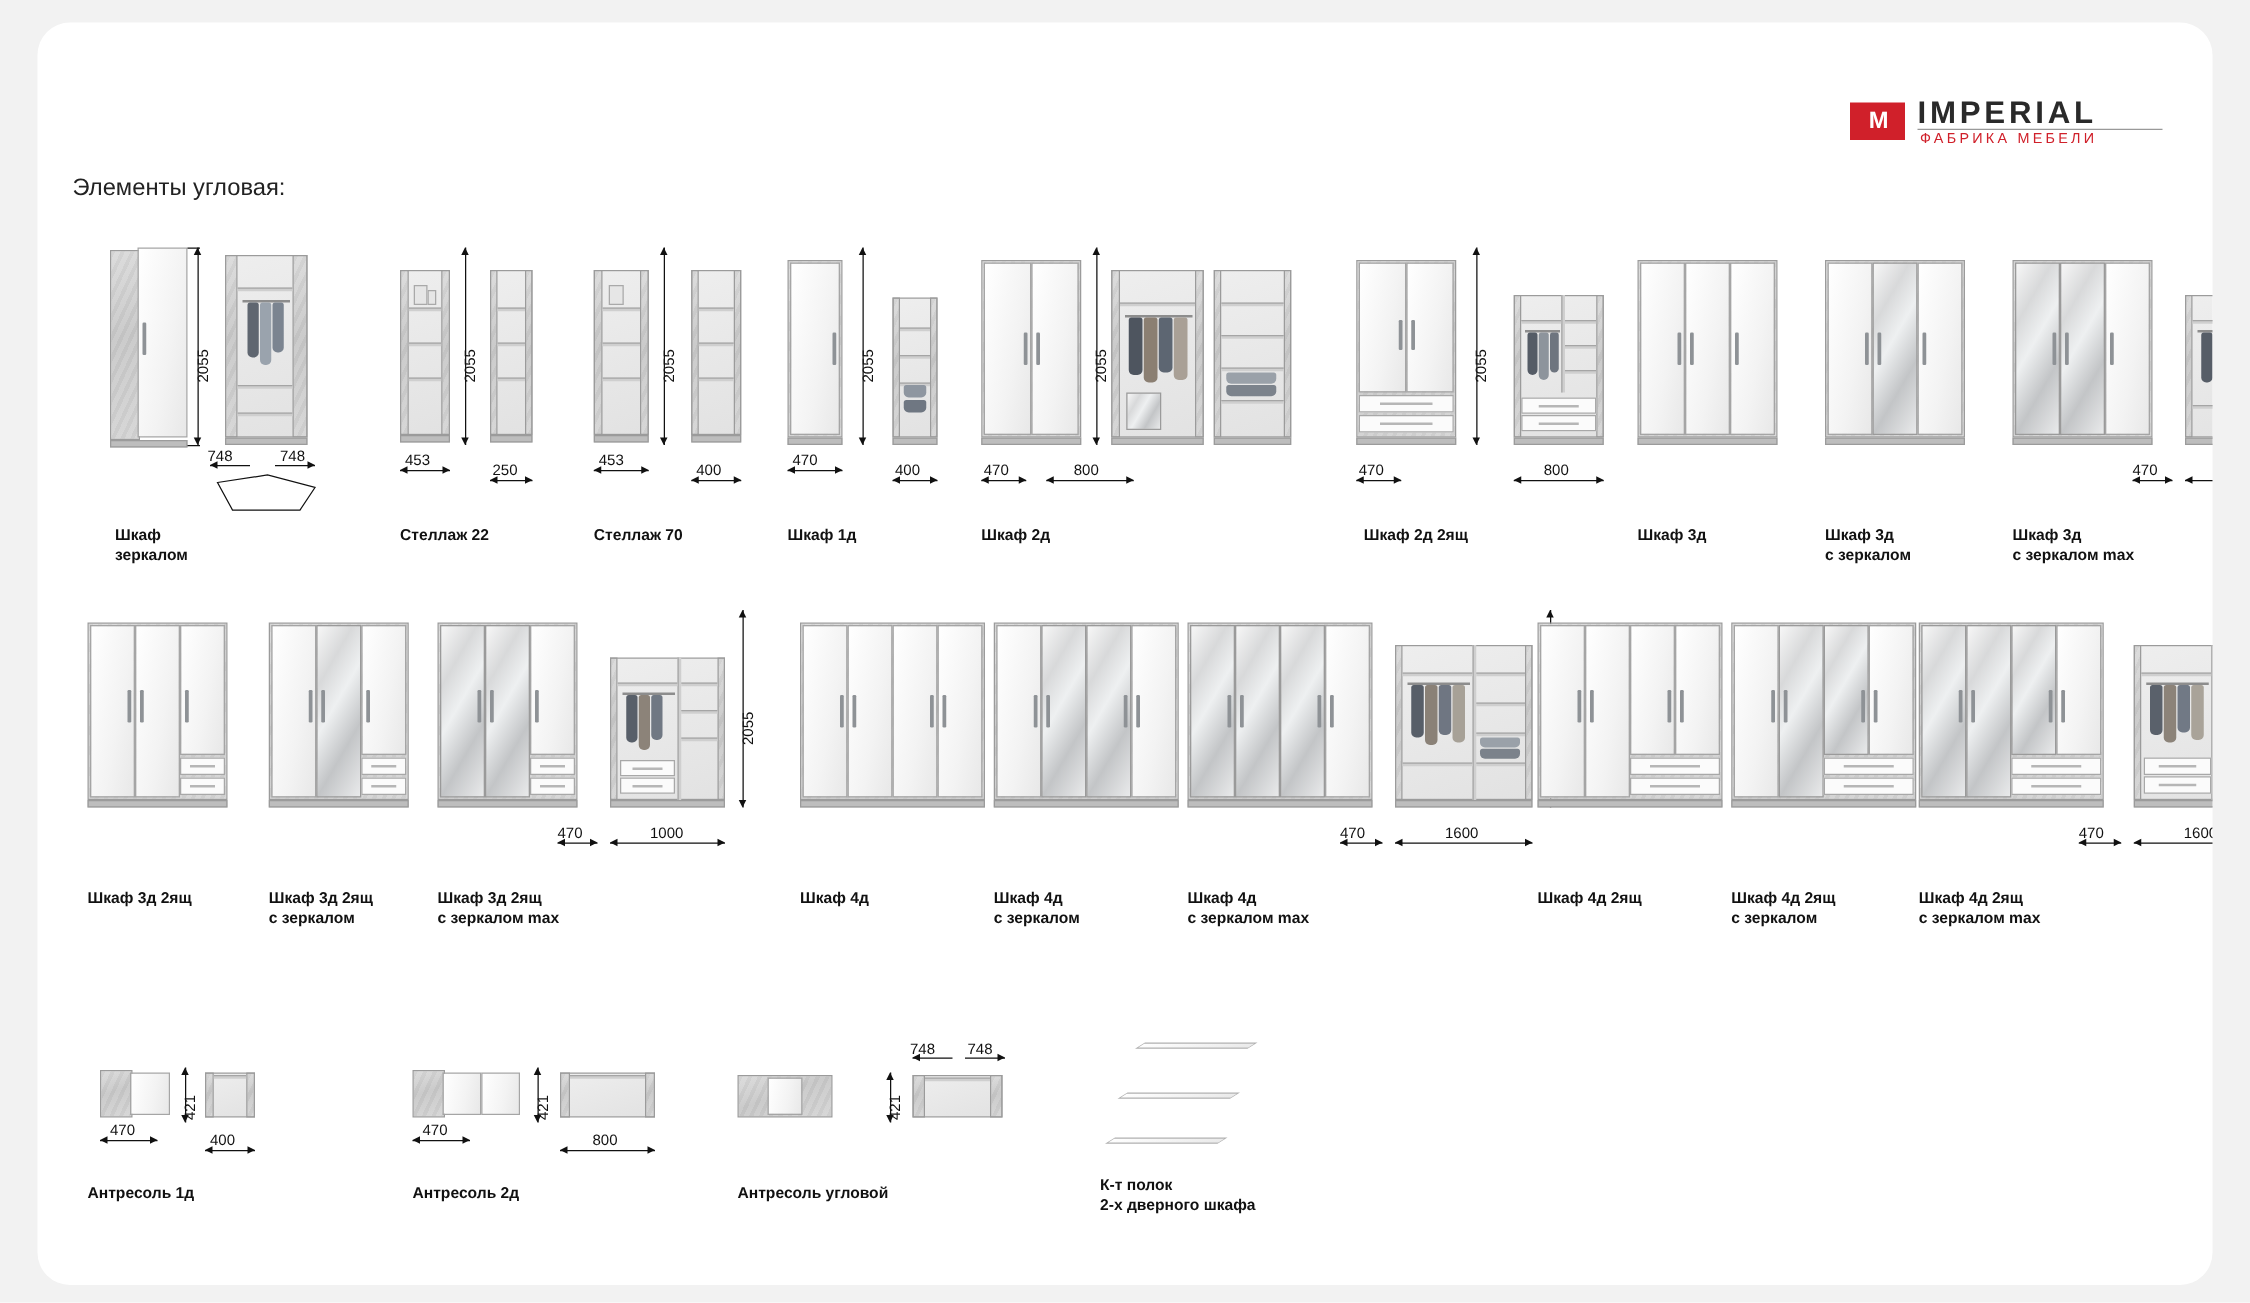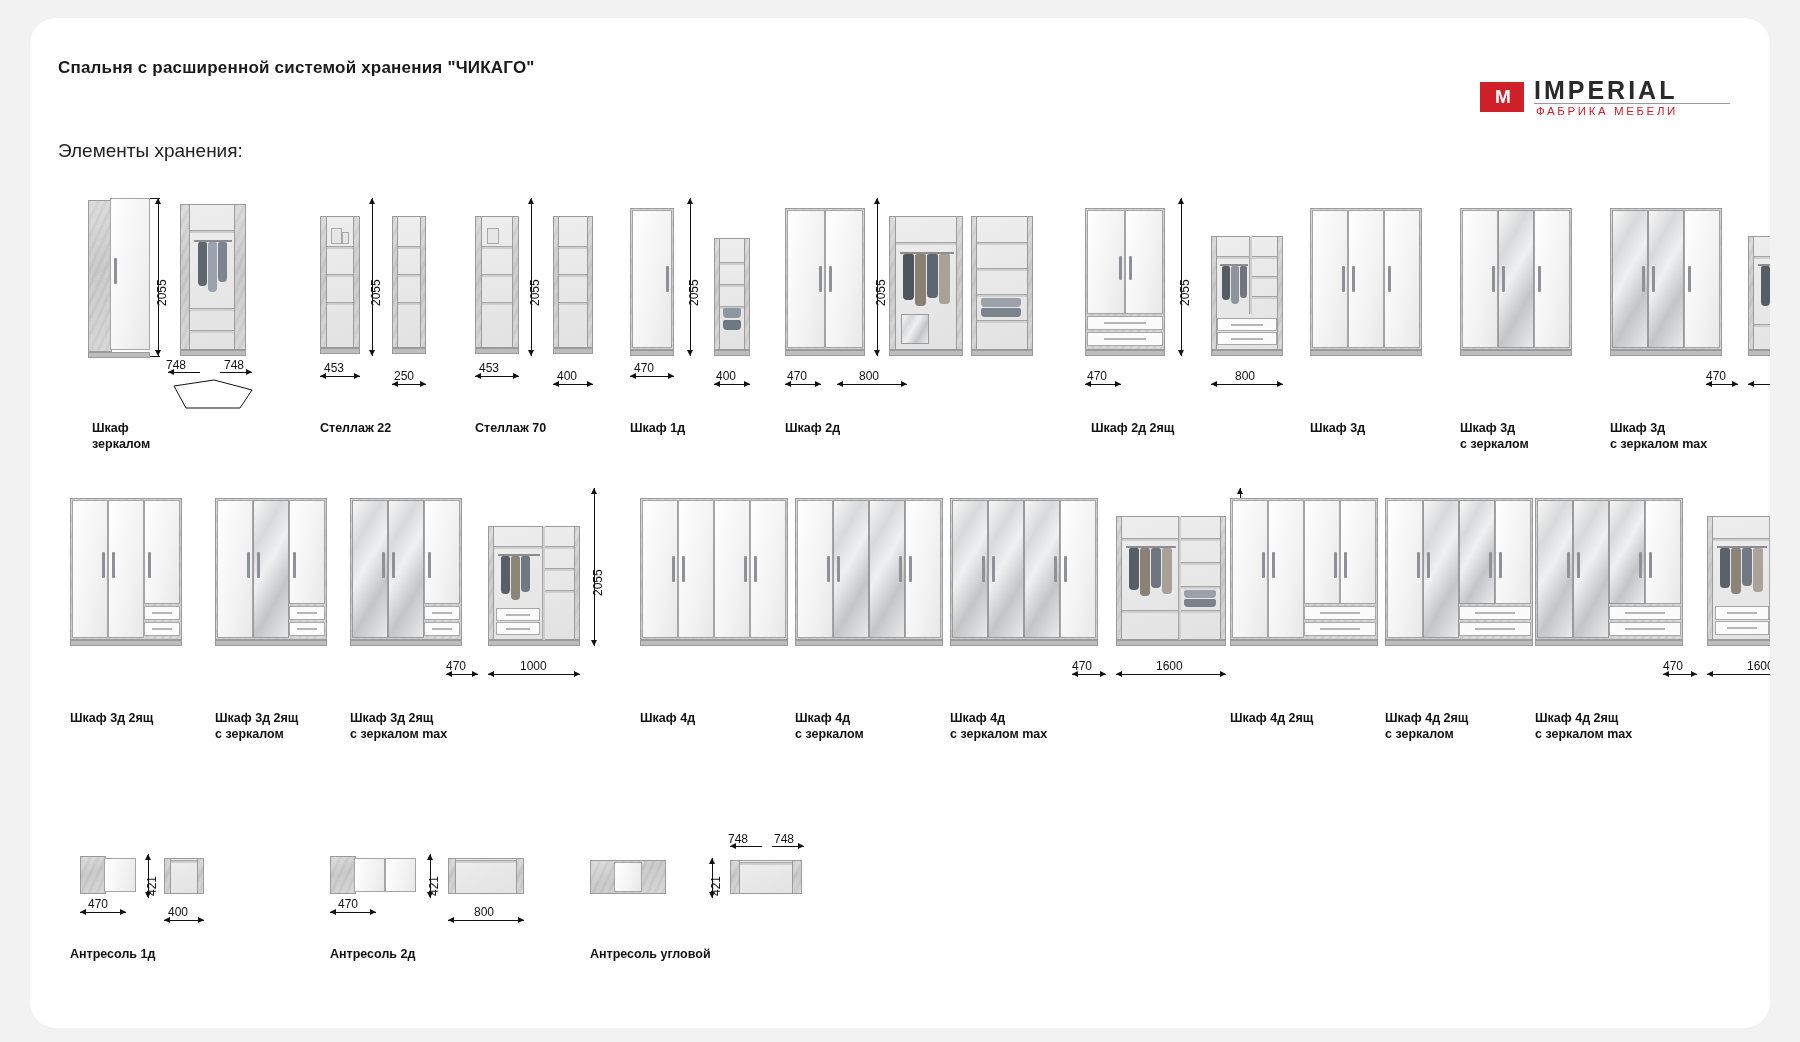--- a/index.html
+++ b/index.html
@@ -114,30 +114,29 @@
     background:linear-gradient(160deg,#ffffff,#e9e9e9);
     border:1px solid #b0b0b0;
     transform:skewX(-58deg);
   }
 </style>
 </head>
 <body>
 
 <div class="page">
 
-  <div class="title">Спальня с расширенной системой хранения "ЧИКАГО"</div>
 
   <div class="logo">
     <div class="mark">M</div>
     <div class="lname">IMPERIAL</div>
     <div class="lrule"></div>
     <div class="lsub">ФАБРИКА МЕБЕЛИ</div>
   </div>
 
-  <div class="subtitle">Элементы хранения:</div>
+  <div class="subtitle">Элементы угловая:</div>
 
   <div class="item" style="left:40px; top:180px; width:210px; height:200px;">
 
     <div class="cab" style="left:18px; top:0; width:62px; height:160px;">
       <div class="carcass" style="left:0; top:2px; width:24px; height:152px;"></div>
       <div class="door" style="left:22px; top:0; width:40px; height:152px;"></div>
       <div class="handle" style="left:26px; top:60px; height:26px;"></div>
       <div class="plinth" style="left:0; top:154px; width:62px; height:6px;"></div>
     </div>
 
@@ -805,14 +804,21 @@
       <div class="dimh" style="left:0; top:14px; width:32px;"></div>
       <div class="arrowl" style="left:0; top:11px;"></div>
       <div class="dimh" style="left:42px; top:14px; width:32px;"></div>
       <div class="arrowr" style="left:68px; top:11px;"></div>
       <div class="dimlabel" style="left:-2px; top:0px;">748</div>
       <div class="dimlabel" style="left:44px; top:0px;">748</div>
     </div>
     <div class="cap" style="left:0; top:110px;">Антресоль угловой</div>
   </div>
 
+  <div class="item" style="left:850px; top:800px; width:200px; height:140px;">
+    <div class="shelfpiece" style="left:32px; top:16px; width:90px; height:5px;"></div>
+    <div class="shelfpiece" style="left:18px; top:56px; width:90px; height:5px;"></div>
+    <div class="shelfpiece" style="left:8px; top:92px; width:90px; height:5px;"></div>
+    <div class="cap" style="left:0; top:122px;">К-т полок
+2-х дверного шкафа</div>
+  </div>
 
 </div>
 
 </body></html>

